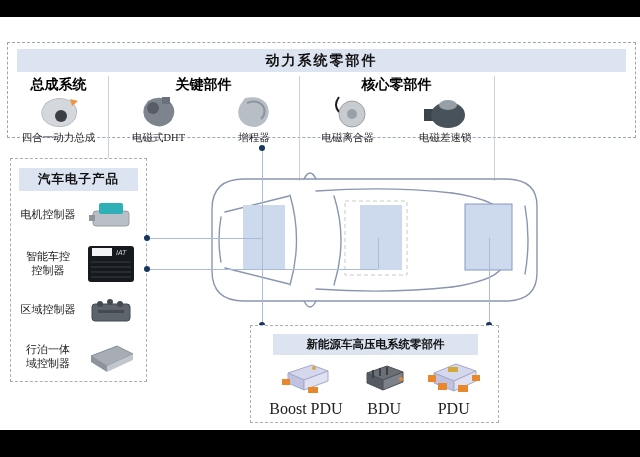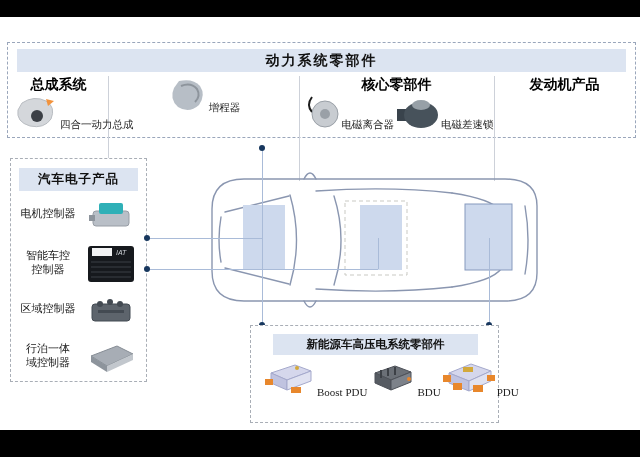--- a/index.html
+++ b/index.html
@@ -13,40 +13,40 @@
   .panel{position:absolute;border:1px dashed #9aa6bb;background:#fff;box-sizing:border-box;}
   .panel-header{position:absolute;background:#dce4f1;display:flex;align-items:center;justify-content:center;
                 font-weight:700;color:#111;}
   #pt-panel{left:7px;top:42px;width:629px;height:96px;}
   #pt-header{left:9px;top:6px;right:9px;height:23px;font-size:14px;letter-spacing:2px;}
   .divider{position:absolute;top:33px;width:1px;height:105px;background:#cdd1d9;}
 
   .cat-col{position:absolute;top:33px;height:80px;}
   .cat-title{text-align:center;font-weight:700;font-size:14px;color:#000;height:17px;line-height:17px;}
   .cat-items{display:flex;justify-content:space-around;align-items:flex-start;}
-  .pcell{display:flex;flex-direction:row;align-items:flex-end;}
+  .pcell{display:flex;flex-direction:column;align-items:center;}
   .pimg{height:38px;display:flex;align-items:center;justify-content:center;}
   .pcap{font-family:"Liberation Serif",serif;font-size:10.5px;color:#222;text-align:center;
         white-space:pre-line;line-height:1.18;margin-top:1px;}
   .nowrap{white-space:nowrap;}
 
   
   #el-panel{left:10px;top:158px;width:137px;height:224px;border-color:#a9aeb6;}
   #el-header{left:8px;top:9px;width:119px;height:23px;font-size:12.5px;letter-spacing:1px;text-align:center;}
   .el-row{position:absolute;left:6px;width:125px;display:flex;align-items:center;}
-  .el-label{width:62px;font-family:Liberation Mono, monospace;font-size:11px;color:#222;
+  .el-label{width:62px;font-family:Liberation Serif, serif;font-size:11px;color:#222;
             text-align:center;white-space:pre-line;line-height:1.25;}
   .el-img{flex:1;display:flex;align-items:center;justify-content:center;}
 
   
   #hv-panel{left:250px;top:325px;width:249px;height:98px;border-color:#a9aeb6;}
   #hv-header{left:22px;top:8px;width:205px;height:21px;font-size:11.5px;}
   #hv-items{position:absolute;left:10px;top:33px;width:229px;display:flex;justify-content:space-around;}
   #hv-items .pimg{height:40px;}
-  #hv-items .pcap{font-size:11px;}
+  #hv-items .pcap{font-size:16px;}
 
   
   #car-svg{position:absolute;left:205px;top:165px;}
 
   
   .cline{position:absolute;background:#a9bbd8;}
   .cdot{position:absolute;width:6px;height:6px;border-radius:50%;background:#17375e;}
 </style>
 </head>
 <body>
@@ -71,21 +71,32 @@
               <circle cx="27" cy="23" r="6" fill="#3c4046"></circle>
               <path d="M36 6 L44 8 L38 13 Z" fill="#f2933d"></path>
             </svg>
           </div>
           <div class="pcap nowrap">四合一动力总成</div>
         </div>
       </div>
     </div>
 
     <div class="cat-col" style="left:100px;width:191px">
+      <div class="cat-title">关键部件</div>
       <div class="cat-items">
+        <div class="pcell">
+          <div class="pimg">
+            <svg width="42" height="38" viewBox="0 0 42 38">
+              <path d="M10 8 Q22 1 32 9 Q40 17 33 28 Q24 37 13 31 Q3 25 6 14 Z" fill="#7d848d"></path>
+              <circle cx="15" cy="15" r="6" fill="#565d66"></circle>
+              <rect x="24" y="4" width="8" height="7" fill="#6a717a"></rect>
+            </svg>
+          </div>
+          <div class="pcap nowrap">电磁式DHT</div>
+        </div>
         <div class="pcell">
           <div class="pimg">
             <svg width="42" height="38" viewBox="0 0 42 38">
               <path d="M12 5 Q26 2 33 10 Q39 19 32 29 Q22 38 11 31 Q2 23 7 12 Z" fill="#b7bec6"></path>
               <path d="M14 10 Q24 6 30 13 Q34 20 28 26" fill="none" stroke="#8d949c" stroke-width="2"></path>
             </svg>
           </div>
           <div class="pcap nowrap">增程器</div>
         </div>
       </div>
@@ -111,21 +122,20 @@
               <ellipse cx="26" cy="22" rx="17" ry="13" fill="#47525b"></ellipse>
               <ellipse cx="26" cy="12" rx="9" ry="5" fill="#97a0a7"></ellipse>
             </svg>
           </div>
           <div class="pcap nowrap">电磁差速锁</div>
         </div>
       </div>
     </div>
 
     <div class="cat-col" style="left:486px;width:141px">
-      <div class="cat-title">发动机产品</div>
     </div>
   </div>
 
   <div class="panel" id="el-panel">
     <div class="panel-header" id="el-header">汽车电子产品</div>
 
     <div class="el-row" style="top:37px;height:38px">
       <div class="el-label">电机控制器</div>
       <div class="el-img">
         <svg width="52" height="36" viewBox="0 0 52 36">

